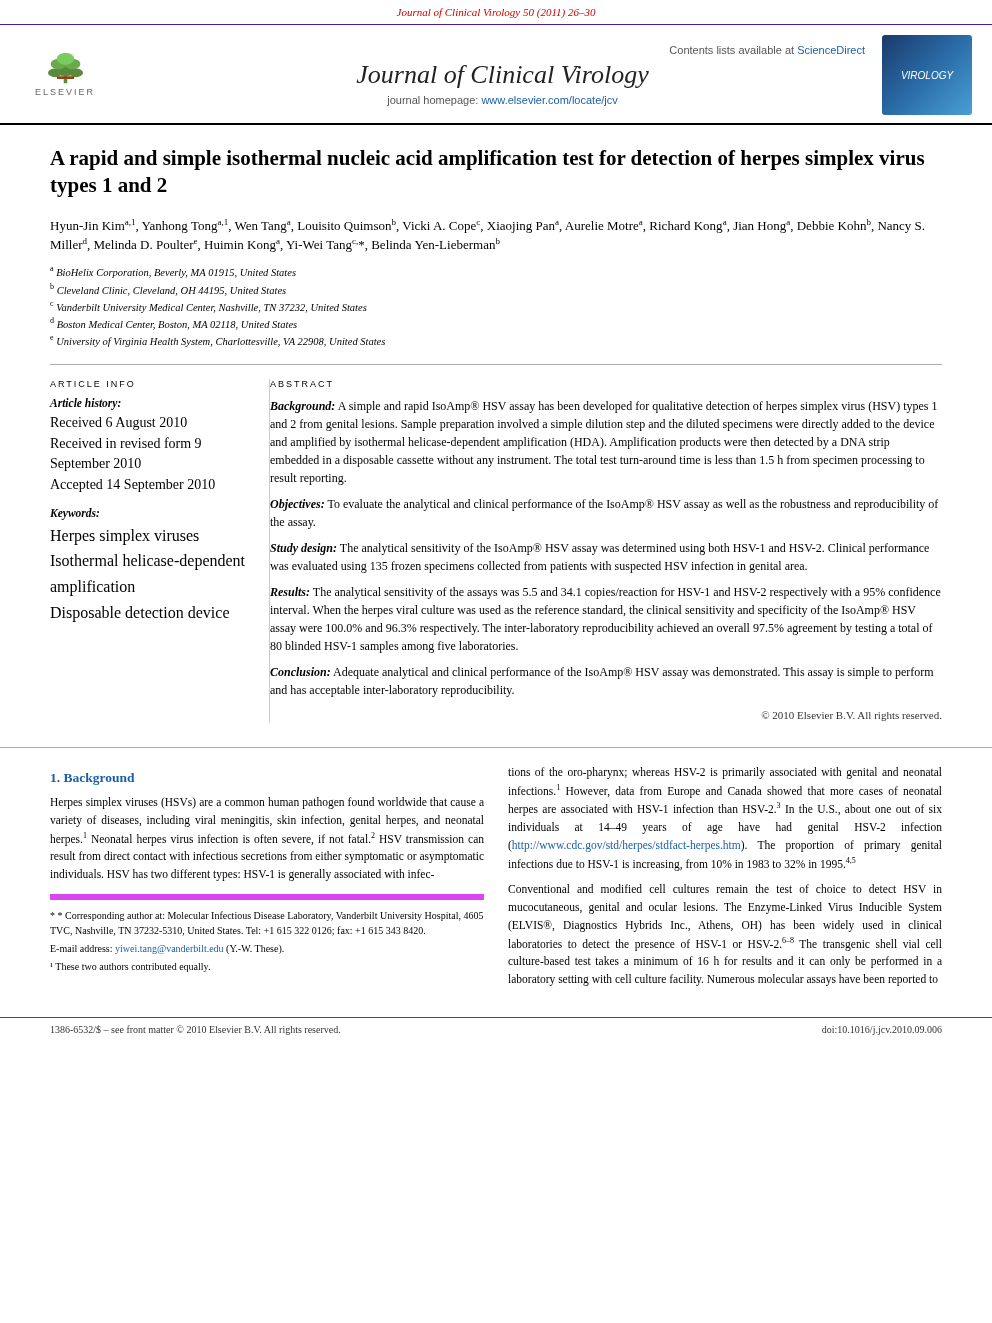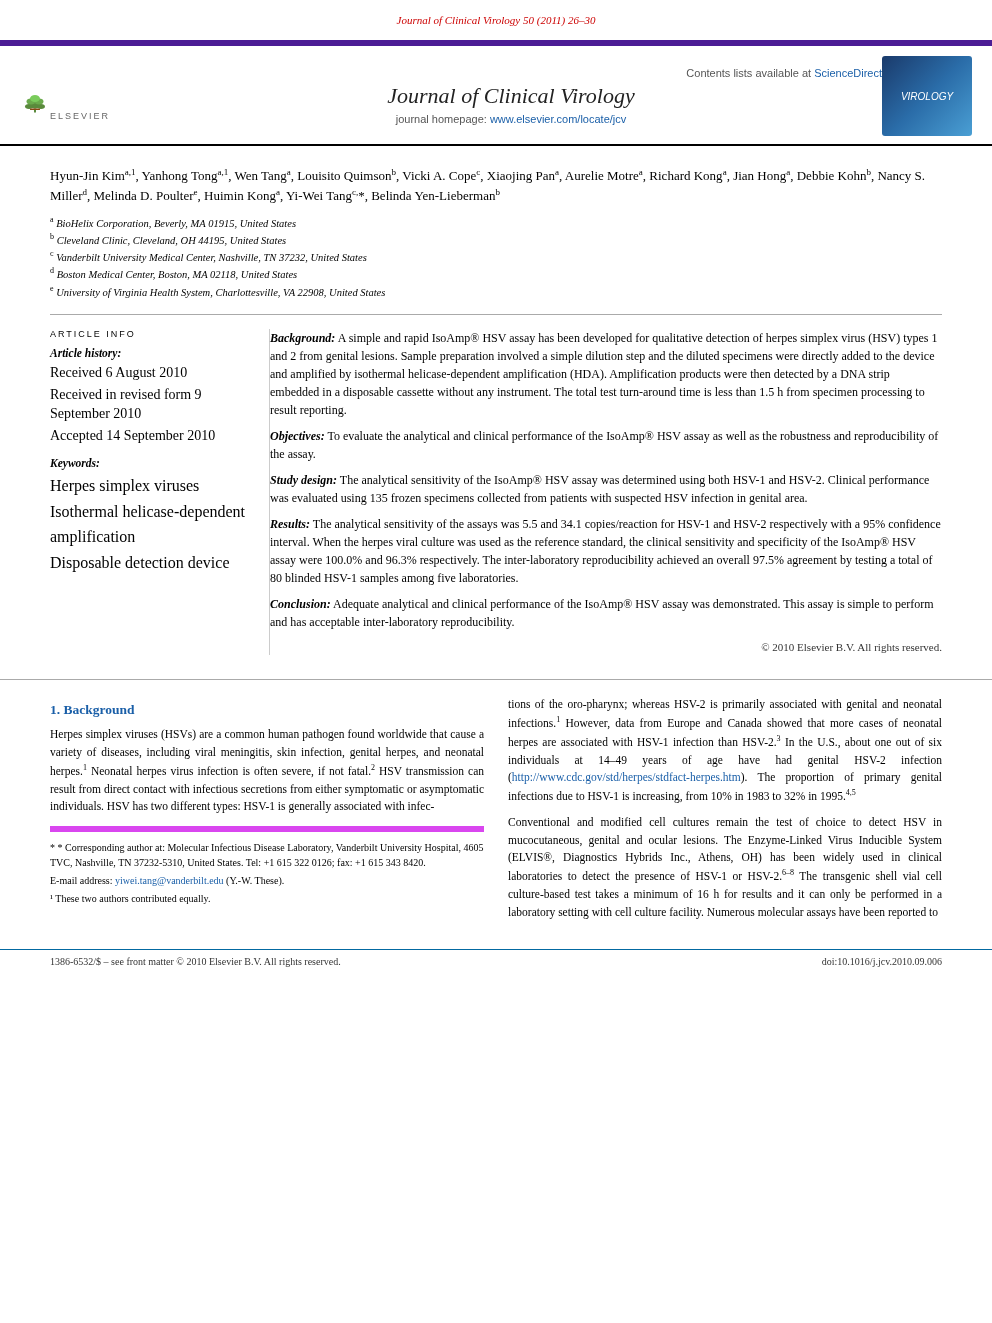--- a/index.html
+++ b/index.html
@@ -7,22 +7,22 @@
       background: #fff;
       font-family: "Times New Roman", Times, serif;
       font-size: 13px;
       color: #000;
       width: 992px;
       min-height: 1323px;
     }
 
     .top-header {
       background: #fff;
-      border-bottom: 6px solid #4c1d95;
-      padding: 12px 0;
+      border-bottom: 1px solid #4c1d95;
+      padding: 4px 0;
       text-align: center;
     }
     .journal-ref-line {
       font-size: 11px;
       color: #c00;
       font-style: italic;
     }
 
     .journal-banner {
       display: flex;
@@ -34,21 +34,22 @@
     .banner-left {
       display: flex;
       flex-direction: column;
       align-items: flex-start;
       width: 120px;
     }
     .elsevier-logo {
       width: 90px;
       height: 50px;
       display: flex;
-      align-items: flex-end;
+      flex-direction: column;
+      align-items: center;
     }
     .elsevier-tree {
       width: 55px;
       height: 35px;
     }
     .elsevier-text {
       font-size: 9px;
       letter-spacing: 2px;
       color: #666;
       margin-top: 2px;
@@ -60,21 +61,21 @@
     }
     .sciencedirect-line {
       font-size: 11px;
       color: #555;
       margin-bottom: 4px;
       font-family: Arial, sans-serif;
       text-align: right;
     }
     .sciencedirect-line a { color: #1a5fa8; text-decoration: none; }
     .journal-title {
-      font-size: 22px;
+      font-size: 26px;
       font-style: italic;
       color: #222;
       font-family: "Times New Roman", serif;
       font-weight: normal;
     }
     .journal-homepage {
       font-size: 11px;
       color: #555;
       margin-top: 4px;
       font-family: Arial, sans-serif;
@@ -86,20 +87,21 @@
       background: linear-gradient(135deg, #1a3a6b, #2a6ca8, #4a9fd4);
       display: flex;
       align-items: center;
       justify-content: center;
       color: #fff;
       font-size: 10px;
       font-style: italic;
       text-align: left;
       border-radius: 3px;
       font-family: Arial, sans-serif;
+      margin-left: 17px;
     }
 
     .paper-container {
       padding: 20px 50px 20px 50px;
     }
 
     .paper-title {
       font-size: 21px;
       font-weight: bold;
       color: #000;
@@ -289,20 +291,21 @@
     <div class="journal-homepage">
       journal homepage: <a href="#">www.elsevier.com/locate/jcv</a>
     </div>
   </div>
 
   <div class="banner-right">VIROLOGY</div>
 </div>
 
 <div class="paper-container">
 
+  <div class="paper-title">A rapid and simple isothermal nucleic acid amplification test for detection of herpes simplex virus types 1 and 2</div>
 
   <div class="authors-line">
     Hyun-Jin Kim<sup>a,1</sup>, Yanhong Tong<sup>a,1</sup>, Wen Tang<sup>a</sup>, Louisito Quimson<sup>b</sup>, Vicki A. Cope<sup>c</sup>, Xiaojing Pan<sup>a</sup>,
     Aurelie Motre<sup>a</sup>, Richard Kong<sup>a</sup>, Jian Hong<sup>a</sup>, Debbie Kohn<sup>b</sup>, Nancy S. Miller<sup>d</sup>, Melinda D. Poulter<sup>e</sup>,
     Huimin Kong<sup>a</sup>, Yi-Wei Tang<sup>c,</sup>*, Belinda Yen-Lieberman<sup>b</sup>
   </div>
 
   <div class="affiliations">
     <div><sup>a</sup> <em>BioHelix Corporation, Beverly, MA 01915, United States</em></div>
     <div><sup>b</sup> <em>Cleveland Clinic, Cleveland, OH 44195, United States</em></div>
@@ -329,20 +332,21 @@
         <div class="keywords-title">Keywords:</div>
         <div class="keywords-list">
           <div>Herpes simplex viruses</div>
           <div>Isothermal helicase-dependent amplification</div>
           <div>Disposable detection device</div>
         </div>
       </div>
     </div>
 
     <div class="right-col">
+      <div class="section-label">ABSTRACT</div>
 
       <div class="abstract-section">
         <div class="abstract-para">
           <span class="abstract-para-label">Background:</span>
           <span>A simple and rapid IsoAmp® HSV assay has been developed for qualitative detection of herpes simplex virus (HSV) types 1 and 2 from genital lesions. Sample preparation involved a simple dilution step and the diluted specimens were directly added to the device and amplified by isothermal helicase-dependent amplification (HDA). Amplification products were then detected by a DNA strip embedded in a disposable cassette without any instrument. The total test turn-around time is less than 1.5 h from specimen processing to result reporting.</span>
         </div>
         <div class="abstract-para">
           <span class="abstract-para-label">Objectives:</span>
           <span>To evaluate the analytical and clinical performance of the IsoAmp® HSV assay as well as the robustness and reproducibility of the assay.</span>
         </div>

